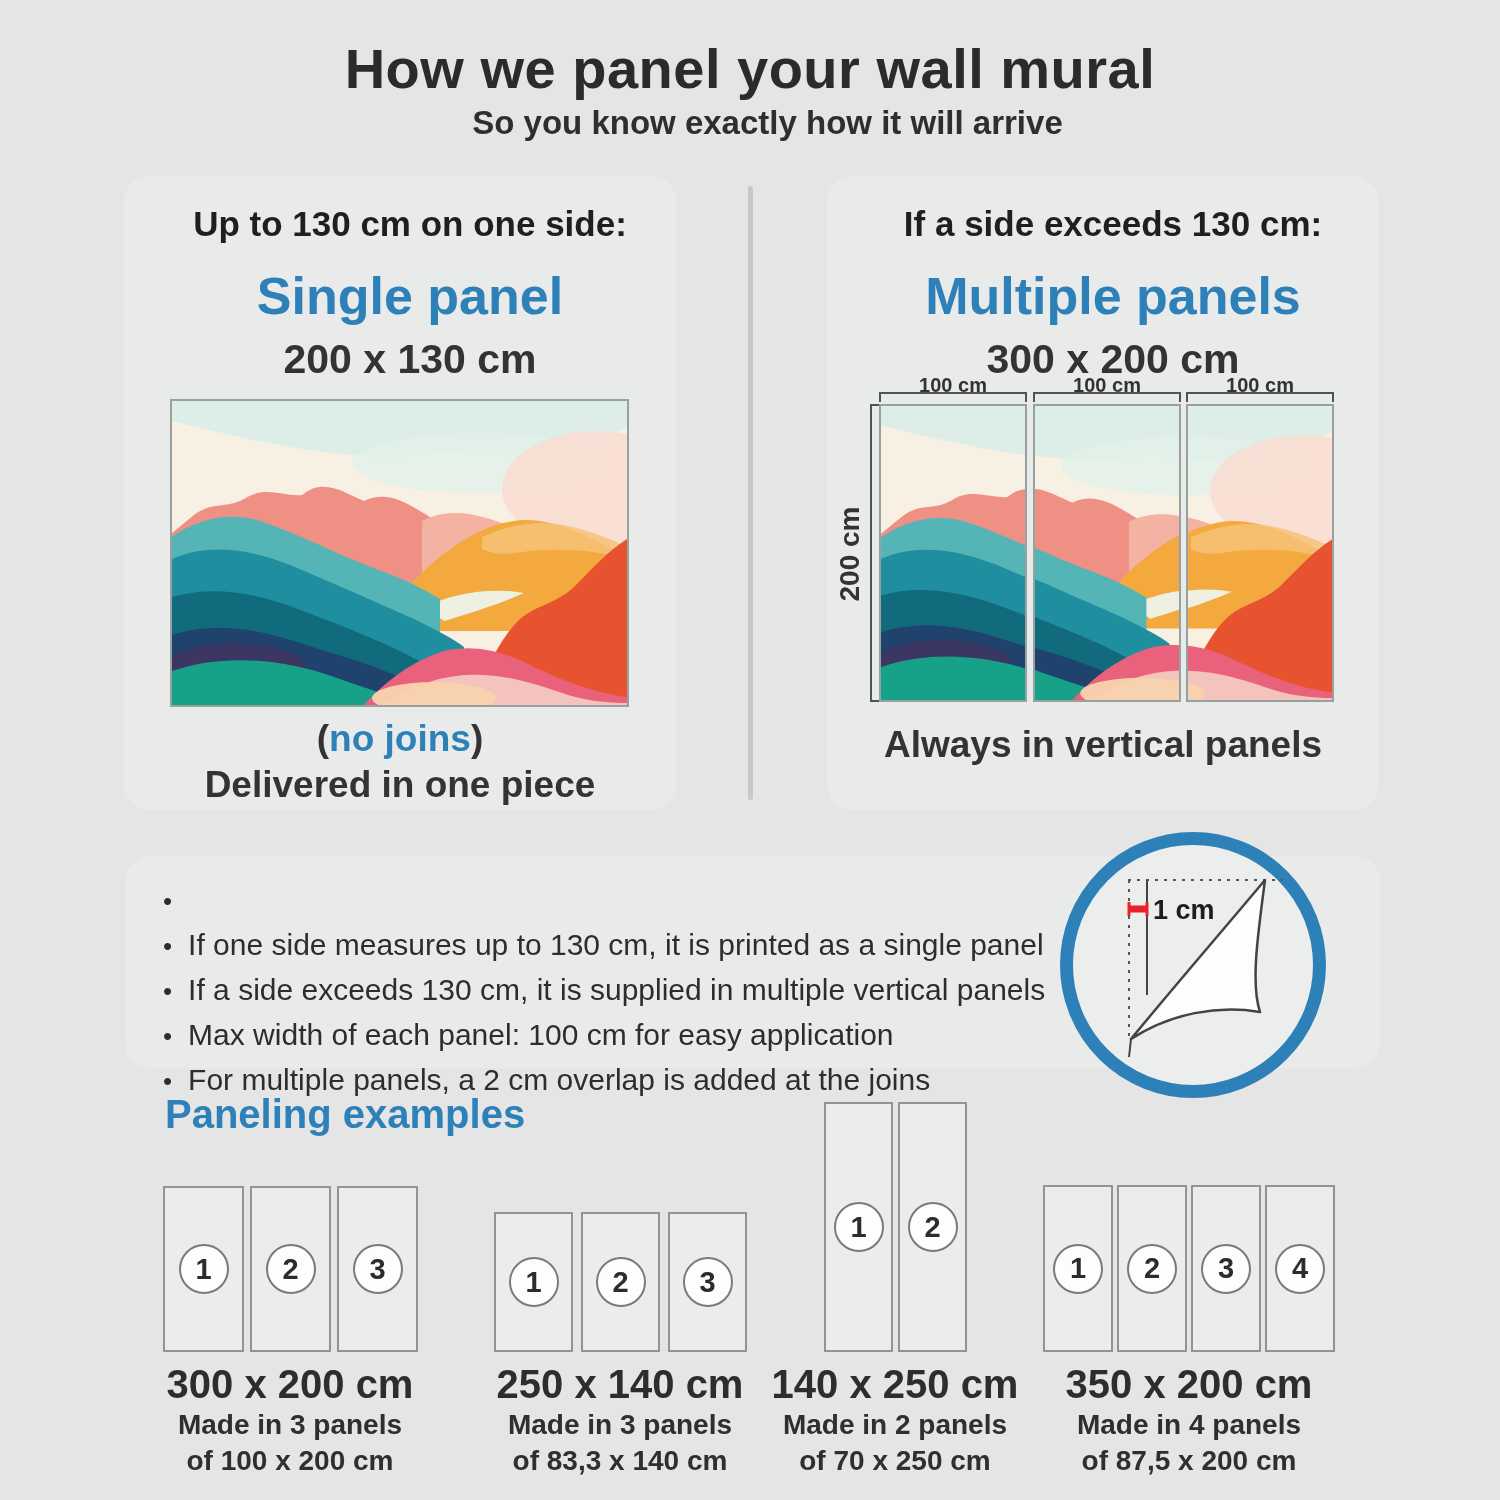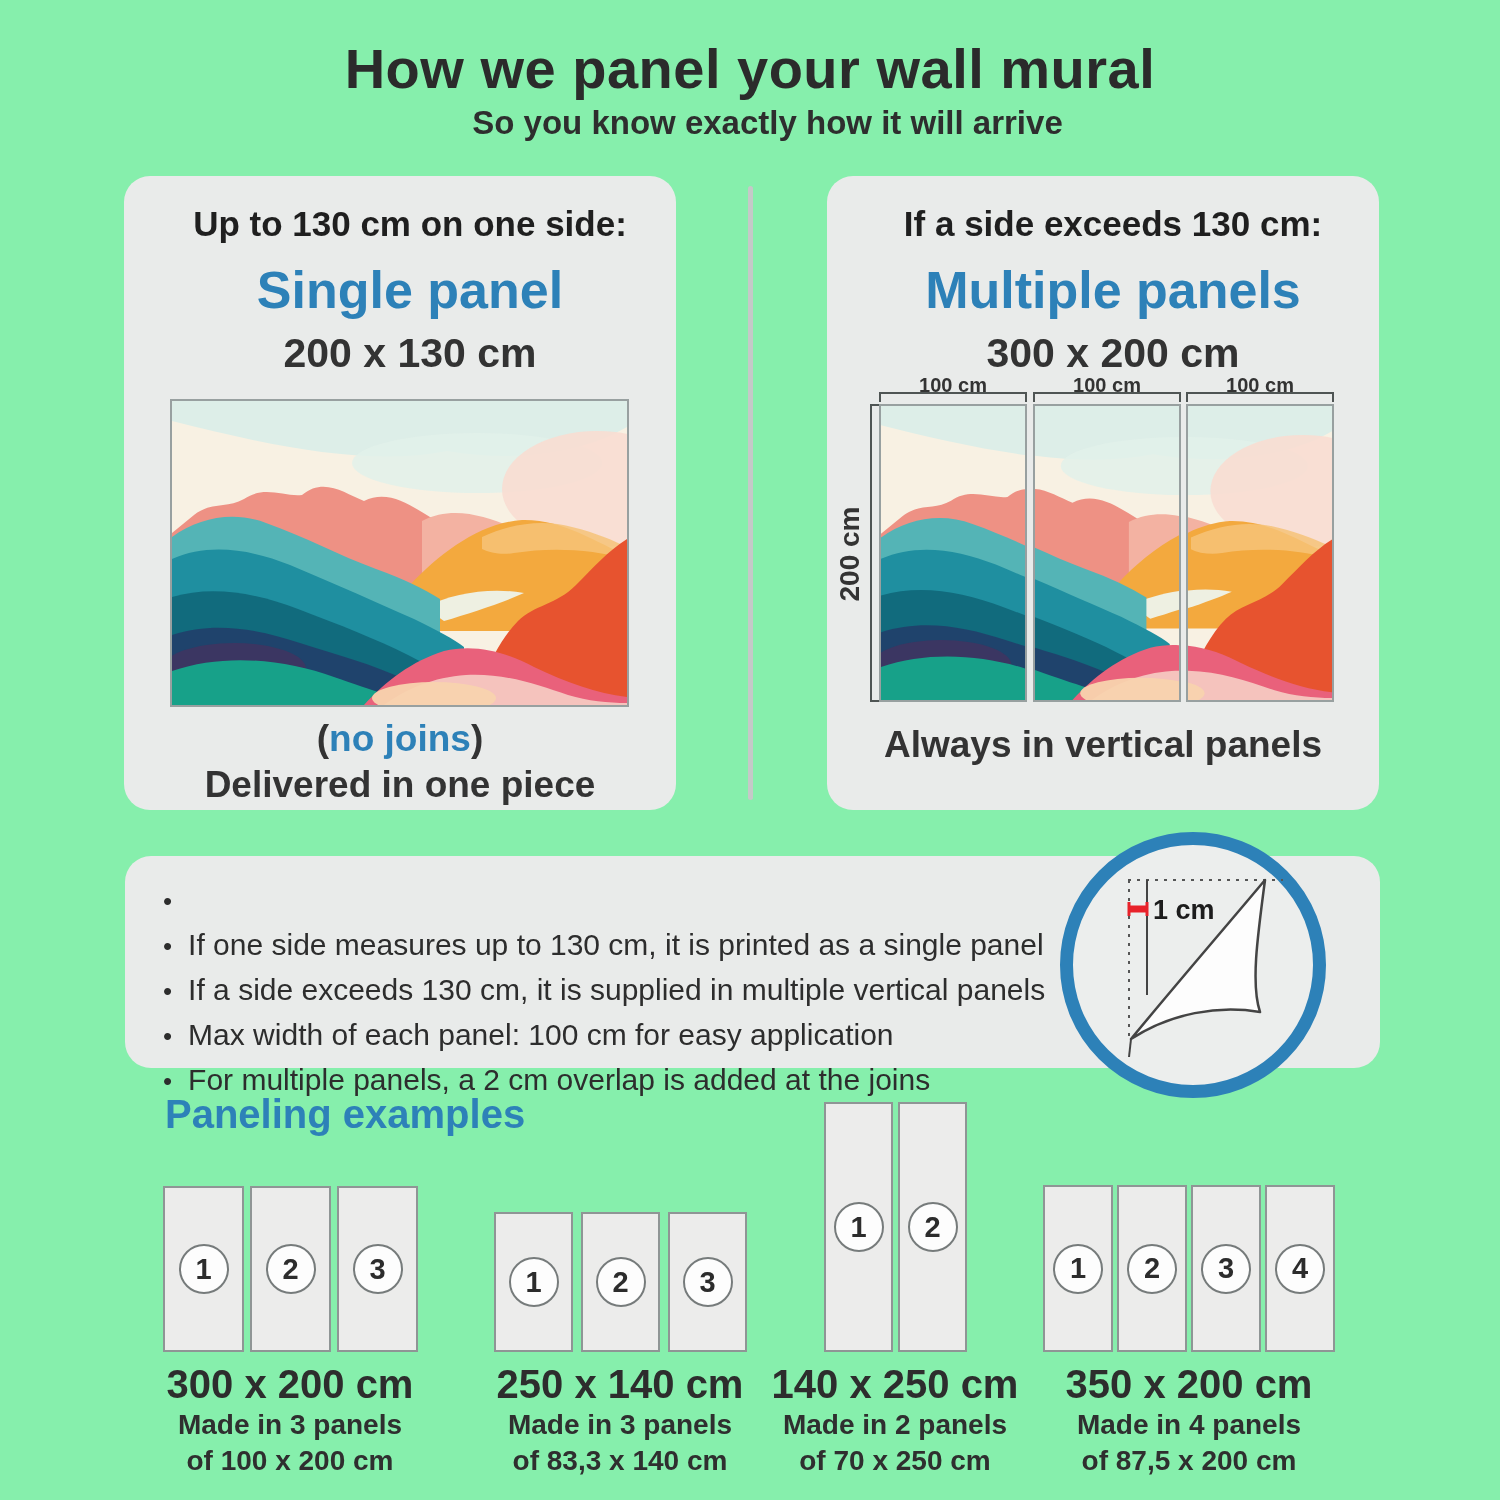--- a/index.html
+++ b/index.html
@@ -1,36 +1,36 @@
 <!DOCTYPE html>
 <html><head>
 <meta charset="utf-8">
 <style>
   * { margin:0; padding:0; box-sizing:border-box; }
   html,body { background:#ffffff; }
   body { width:1500px; height:1500px; overflow:hidden;
          font-family:"Liberation Sans","DejaVu Sans",sans-serif; color:#2b2b2b; }
-  #canvas { position:relative; width:1500px; height:1500px; background:#86efac; }
+  #canvas { position:relative; width:1500px; height:1500px; background:#e5e5e5; }
 
   
   .page-title { position:absolute; top:36px; left:0; width:100%; text-align:center;
                 font-size:56px; font-weight:800; letter-spacing:0.5px; color:#2b2b2b; }
   .page-subtitle { position:absolute; top:104px; left:0; width:100%; text-align:center;
                    font-size:33px; font-weight:600; color:#2e2e2e;padding-left:35px; }
 
   
   .card { position:absolute; top:176px; width:552px; height:634px;
           background:#e9ebea; border-radius:26px; text-align:center; padding-top:28px;padding-left:20px; }
   #card-single { left:124px; }
   #card-multi  { left:827px; }
   .divider { position:absolute; left:748px; top:186px; width:5px; height:614px;
              background:#c5c9c8; border-radius:3px; }
 
   .cond-line { font-size:35px; font-weight:800; color:#1f1f1f; }
-  .blue-head { margin-top:16px; font-size:52px; font-weight:800; color:#2d81b8; }
+  .blue-head { margin-top:22px; font-size:52px; font-weight:800; color:#2d81b8; }
   .size-head { margin-top:10px; font-size:41px; font-weight:800; color:#333333; }
 
   .caption-block { position:absolute; top:540px; left:0; width:100%;
                    font-size:37px; font-weight:600; color:#333; line-height:46px; }
   .caption-block .blue { color:#2d81b8; font-weight:800; }
 
   
   .mural-frame { position:absolute; border:2px solid #98a0a0; background:#fff; }
   .mural-frame svg { display:block; width:100%; height:100%; }
   #single-mural { left:46px; top:223px; width:459px; height:308px; }

